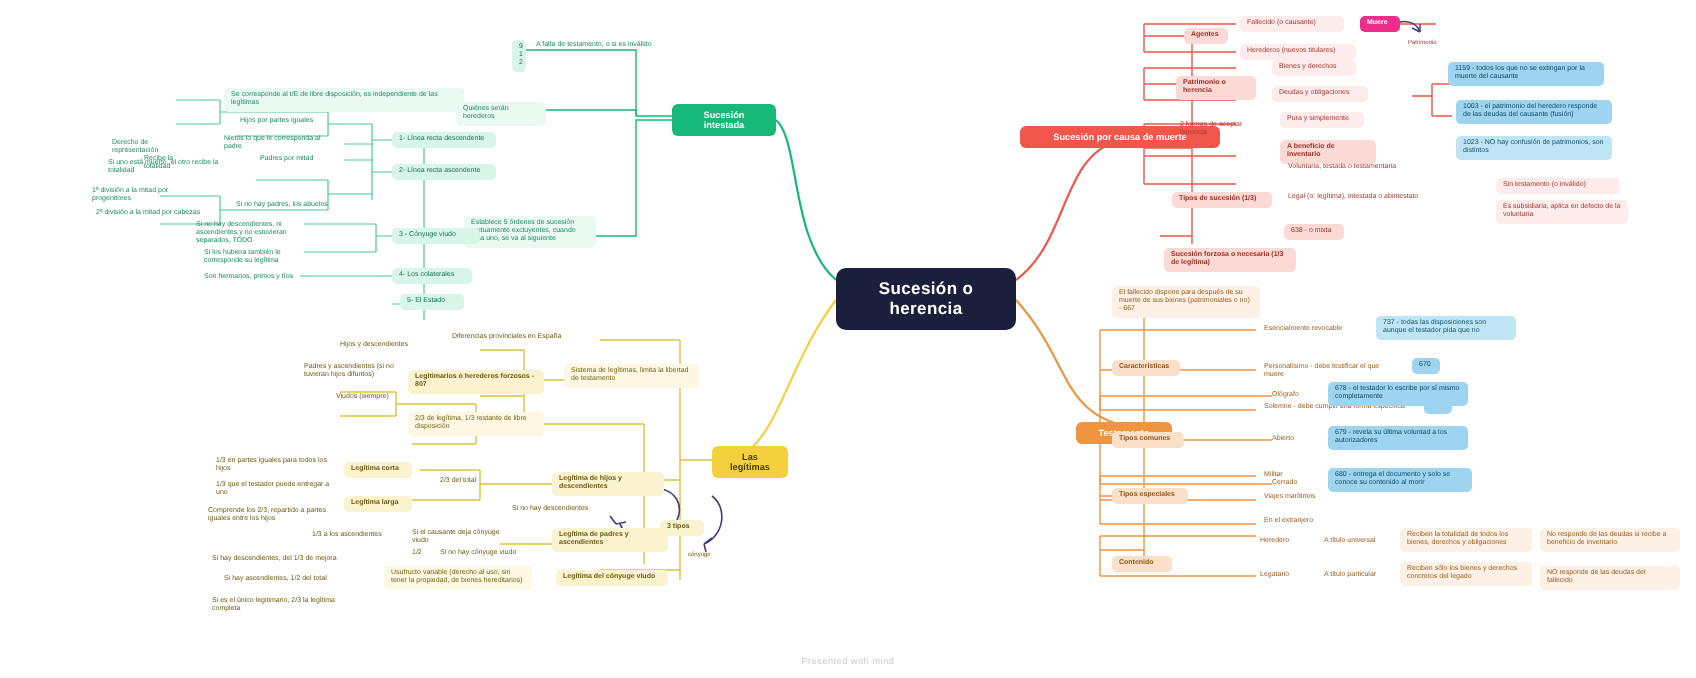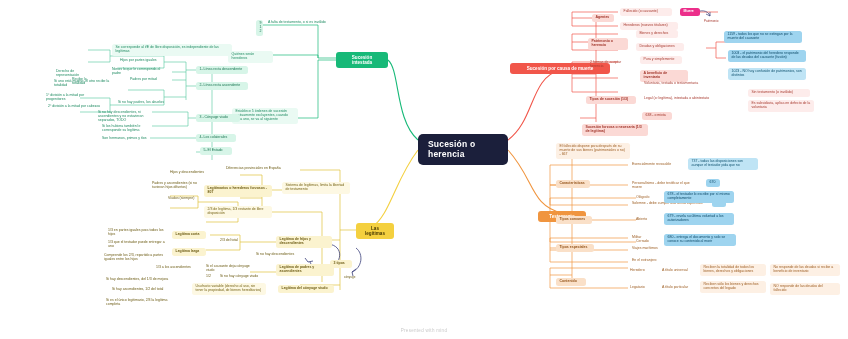--- a/index.html
+++ b/index.html
@@ -4,21 +4,21 @@
 <style>
   html,body{margin:0;padding:0;background:#ffffff;}
   body{width:848px;height:339px;overflow:hidden;position:relative;
        font-family:"Liberation Sans","DejaVu Sans",sans-serif;}
   #canvas{position:absolute;inset:0;}
   svg.links{position:absolute;left:0;top:0;width:848px;height:339px;pointer-events:none;}
   .node{position:absolute;box-sizing:border-box;line-height:1.12;
         white-space:normal;word-break:break-word;}
   
   .root{background:#1b1f3b;color:#fff;border-radius:5px;padding:6px 10px;
-        font-size:8.5px;font-weight:600;letter-spacing:.2px;text-align:left;}
+        font-size:8.5px;font-weight:600;letter-spacing:.2px;text-align:center;}
   
   .head{border-radius:3px;padding:3px 6px;font-size:4.6px;font-weight:700;color:#fff;text-align:center;}
   .head.green{background:#17b978;}
   .head.yellow{background:#f4d03f;color:#4a3b00;}
   .head.red{background:#f1564a;}
   .head.orange{background:#f0953f;}
   
   .leaf{border-radius:2.5px;padding:2px 3.5px;font-size:3.5px;}
   .g1{background:#d7f5e8;color:#17734f;}
   .g2{background:#eafaf3;color:#1d8a60;}

